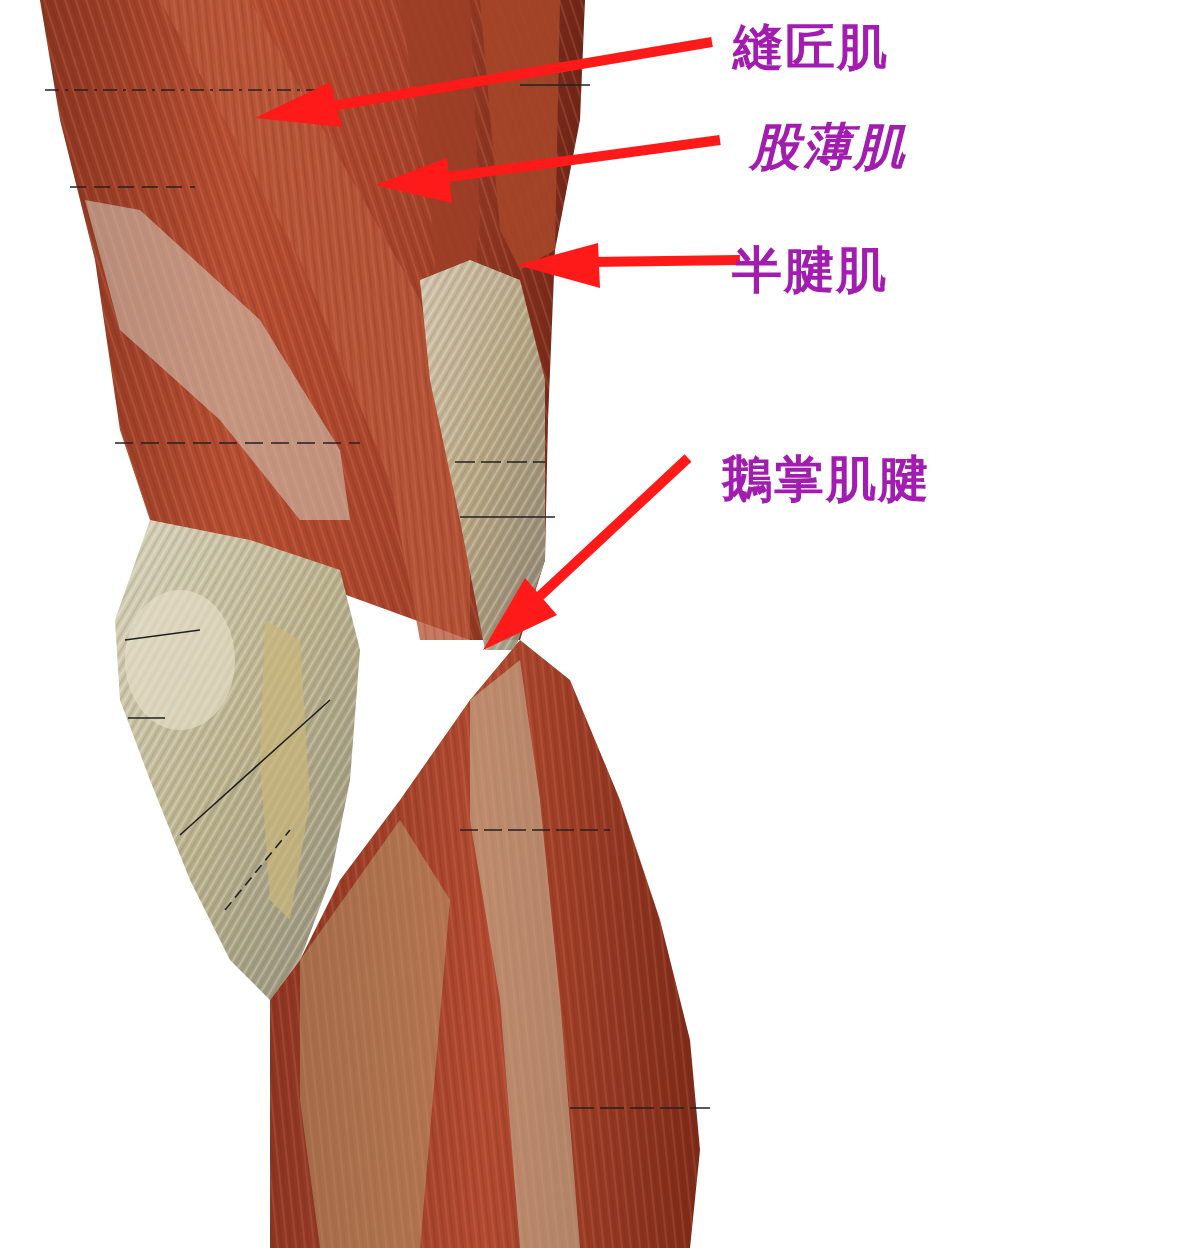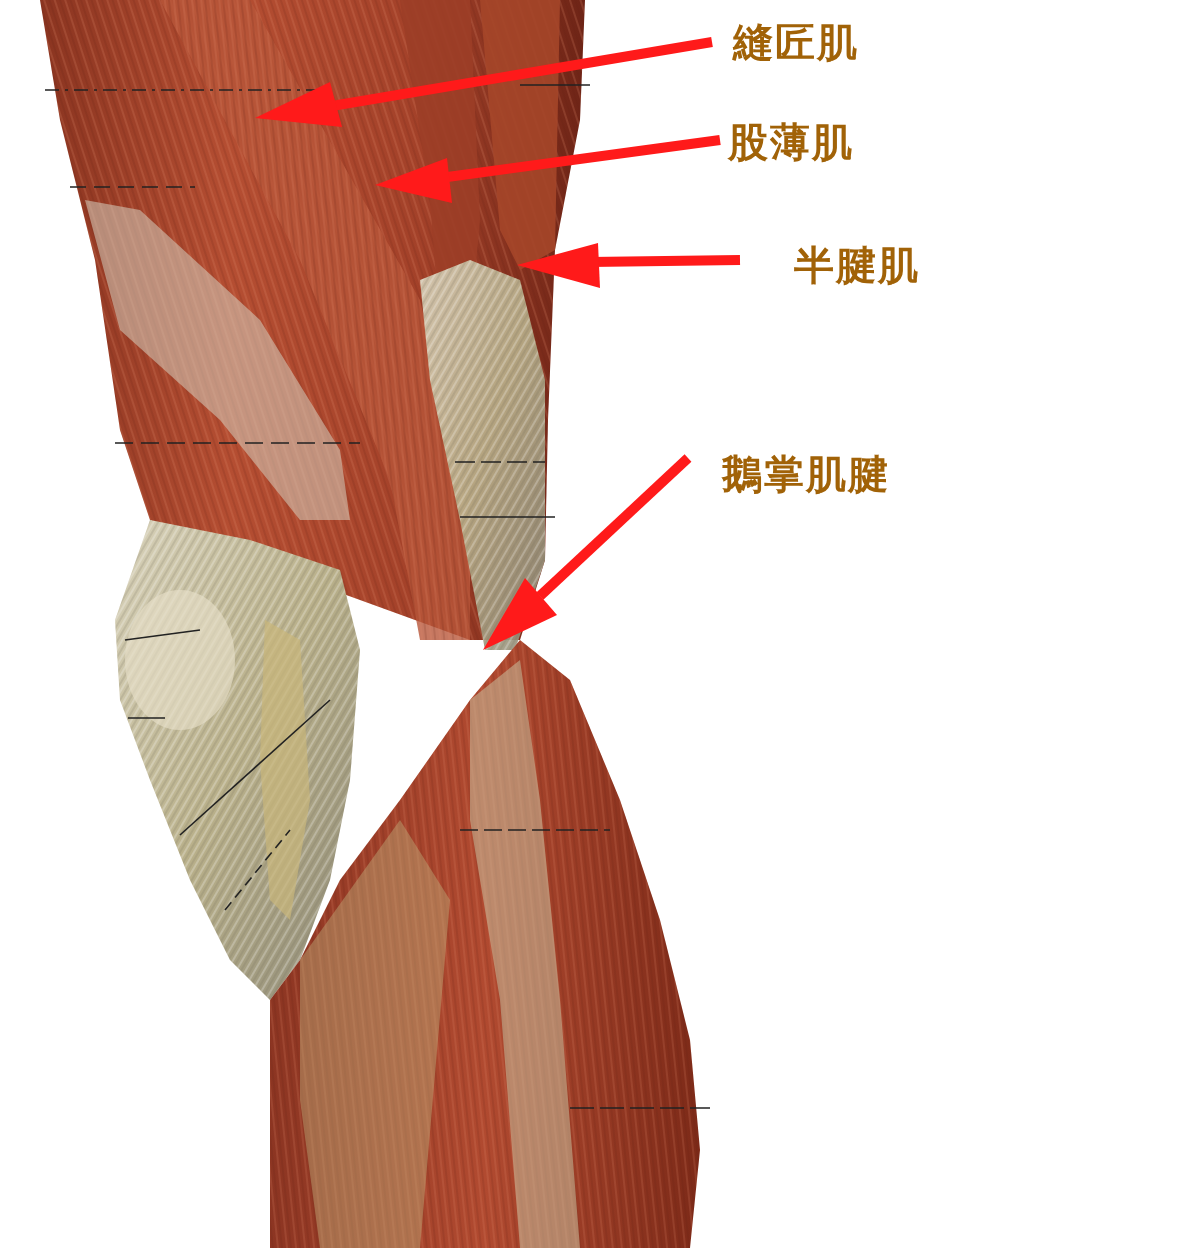--- a/index.html
+++ b/index.html
@@ -1,23 +1,23 @@
 <!DOCTYPE html>
 <html><head>
 <meta charset="utf-8">
 <style>
   html, body { margin: 0; padding: 0; background: #ffffff; }
   body { width: 1200px; height: 1248px; position: relative; overflow: hidden;
          font-family: "DejaVu Sans", "Liberation Sans", sans-serif; }
   .figure { position: absolute; left: 0; top: 0; width: 1200px; height: 1248px; }
-  .label { position: absolute; font-size: 40px; font-weight: bold; color: #a16207;
+  .label { position: absolute; font-size: 50px; font-weight: bold; color: #a21caf;
            letter-spacing: 2px; line-height: 1; white-space: nowrap; }
   #lbl-0 { left: 733px; top: 22px; }
-  #lbl-1 { left: 728px; top: 122px; }
-  #lbl-2 { left: 794px; top: 245px; }
+  #lbl-1 { left: 750px; top: 122px; font-style: italic; }
+  #lbl-2 { left: 732px; top: 245px; }
   #lbl-3 { left: 722px; top: 454px; }
 </style>
 </head>
 <body>
 
 <svg class="figure" viewBox="0 0 1200 1248" xmlns="http://www.w3.org/2000/svg">
   <defs>
     <linearGradient id="muscleGrad" x1="0" y1="0" x2="1" y2="0">
       <stop offset="0" stop-color="#8a3420"></stop>
       <stop offset="0.35" stop-color="#b54e32"></stop>

